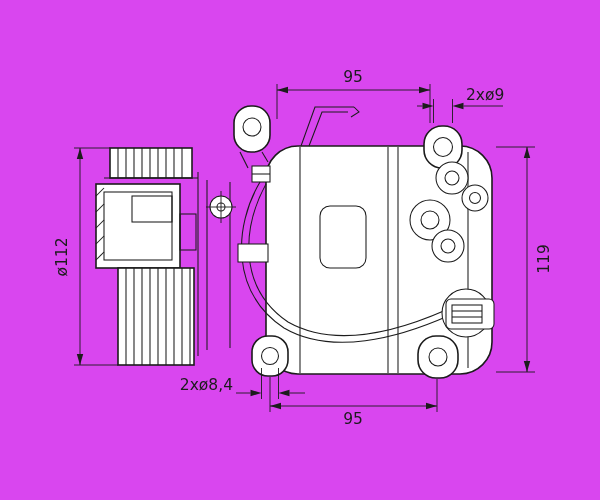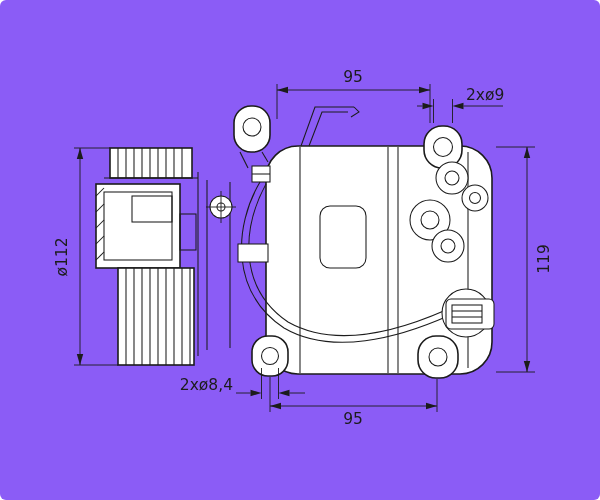--- a/index.html
+++ b/index.html
@@ -1,20 +1,19 @@
 <!DOCTYPE html>
 <html><head>
 <meta charset="utf-8">
 <style>
   html,body{margin:0;padding:0;background:#ffffff;}
   .stage{
     width:600px;height:500px;position:relative;overflow:hidden;
-    background:#8b5cf6;
+    background:#d946ef;
     font-family:"DejaVu Sans", sans-serif;
-    border-radius:6px;
   }
   svg{display:block;}
   text{
     font-family:"DejaVu Sans", sans-serif;
     font-size:15.5px;
     fill:#1c1c1c;
   }
   .thickw{stroke:#1c1c1c;stroke-width:1.6;fill:#ffffff;}
   .thin{stroke:#1c1c1c;stroke-width:1.05;fill:none;}
   .thinw{stroke:#1c1c1c;stroke-width:1.05;fill:#ffffff;}

